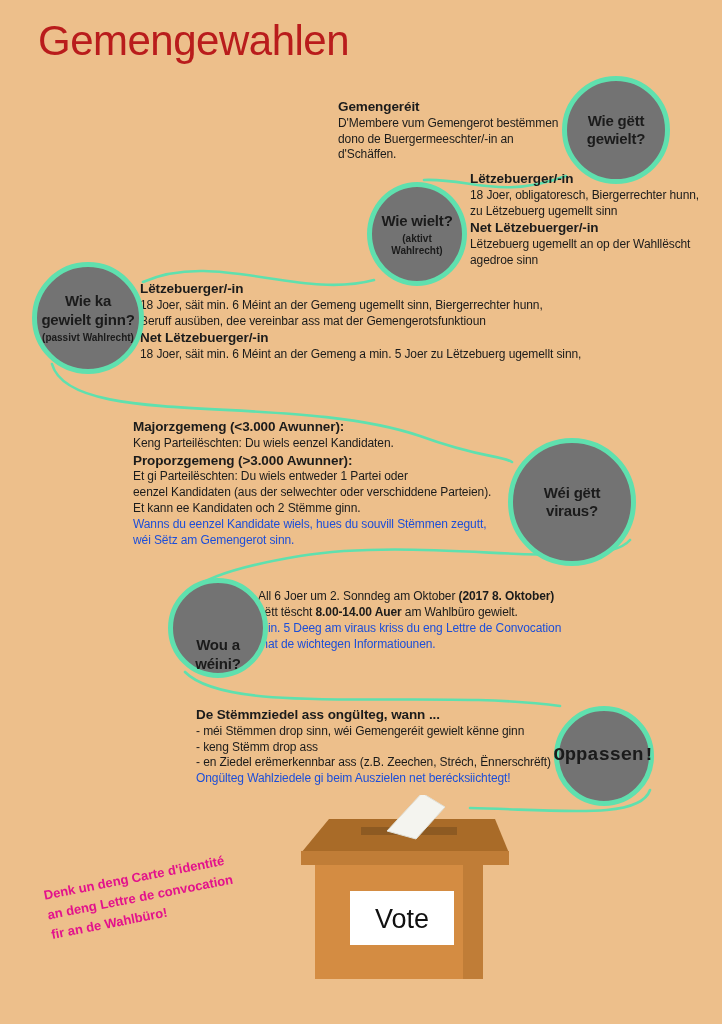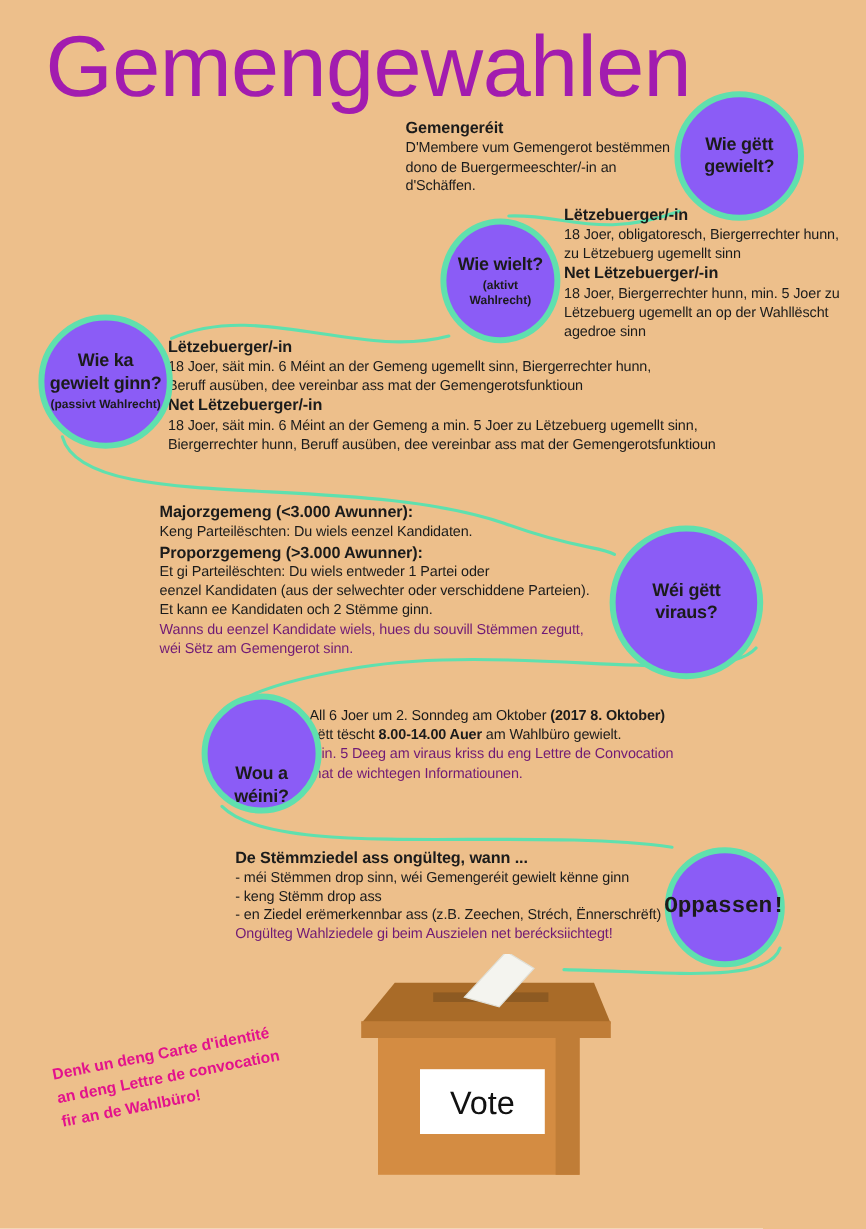--- a/index.html
+++ b/index.html
@@ -21,32 +21,32 @@
     left: 0; top: 0;
     width: 722px; height: 1024px;
     pointer-events: none;
   }
 
   
   .poster-title {
     position: absolute;
     left: 38px;
     top: 20px;
-    font-size: 72px;
+    font-size: 42px;
     line-height: 1;
     font-weight: 400;
-    color: #a21caf;
+    color: #b91c1c;
     letter-spacing: -0.5px;
     white-space: nowrap;
   }
 
   
   .bubble {
     position: absolute;
-    background: #8b5cf6;
+    background: #737373;
     border: 5px solid #5fe0ae;
     border-radius: 50%;
     box-sizing: border-box;
     display: flex;
     flex-direction: column;
     align-items: center;
     justify-content: center;
     text-align: center;
     z-index: 4;
   }
@@ -92,21 +92,21 @@
     line-height: 1.3;
     letter-spacing: -0.1px;
   }
   .tblock p {
     margin: 0;
     font-size: 12px;
     line-height: 1.33;
     letter-spacing: -0.1px;
   }
   .tblock p.teal {
-    color: #701a75;
+    color: #1d4ed8;
   }
   .tblock p b { font-weight: bold; }
 
   #txt-gemengereit { left: 338px; top: 98px;  width: 235px; }
   #txt-letzebuerger-aktiv { left: 470px; top: 170px; width: 250px; }
   #txt-passiv { left: 140px; top: 280px; width: 500px; }
   #txt-majorz { left: 133px; top: 418px; width: 400px; }
   #txt-wou { left: 258px; top: 589px; width: 350px; }
   #txt-oppassen { left: 196px; top: 706px; width: 365px; }
 
@@ -195,32 +195,30 @@
     <p>D'Membere vum Gemengerot bestëmmen</p>
     <p>dono de Buergermeeschter/-in an</p>
     <p>d'Schäffen.</p>
   </div>
 
   <div class="tblock" id="txt-letzebuerger-aktiv">
     <h3>Lëtzebuerger/-in</h3>
     <p>18 Joer, obligatoresch, Biergerrechter hunn,</p>
     <p>zu Lëtzebuerg ugemellt sinn</p>
     <h3>Net Lëtzebuerger/-in</h3>
-    <p>18 Joer, Biergerrechter hunn, min. 5 Joer zu</p>
     <p>Lëtzebuerg ugemellt an op der Wahllëscht</p>
     <p>agedroe sinn</p>
   </div>
 
   <div class="tblock" id="txt-passiv">
     <h3>Lëtzebuerger/-in</h3>
     <p>18 Joer, säit min. 6 Méint an der Gemeng ugemellt sinn, Biergerrechter hunn,</p>
     <p>Beruff ausüben, dee vereinbar ass mat der Gemengerotsfunktioun</p>
     <h3>Net Lëtzebuerger/-in</h3>
     <p>18 Joer, säit min. 6 Méint an der Gemeng a min. 5 Joer zu Lëtzebuerg ugemellt sinn,</p>
-    <p>Biergerrechter hunn, Beruff ausüben, dee vereinbar ass mat der Gemengerotsfunktioun</p>
   </div>
 
   <div class="tblock" id="txt-majorz">
     <h3>Majorzgemeng (&lt;3.000 Awunner):</h3>
     <p>Keng Parteilëschten: Du wiels eenzel Kandidaten.</p>
     <h3>Proporzgemeng (&gt;3.000 Awunner):</h3>
     <p>Et gi Parteilëschten: Du wiels entweder 1 Partei oder</p>
     <p>eenzel Kandidaten (aus der selwechter oder verschiddene Parteien).</p>
     <p>Et kann ee Kandidaten och 2 Stëmme ginn.</p>
     <p class="teal" style="white-space:pre-line">Wanns du eenzel Kandidate wiels, hues du souvill Stëmmen zegutt,

